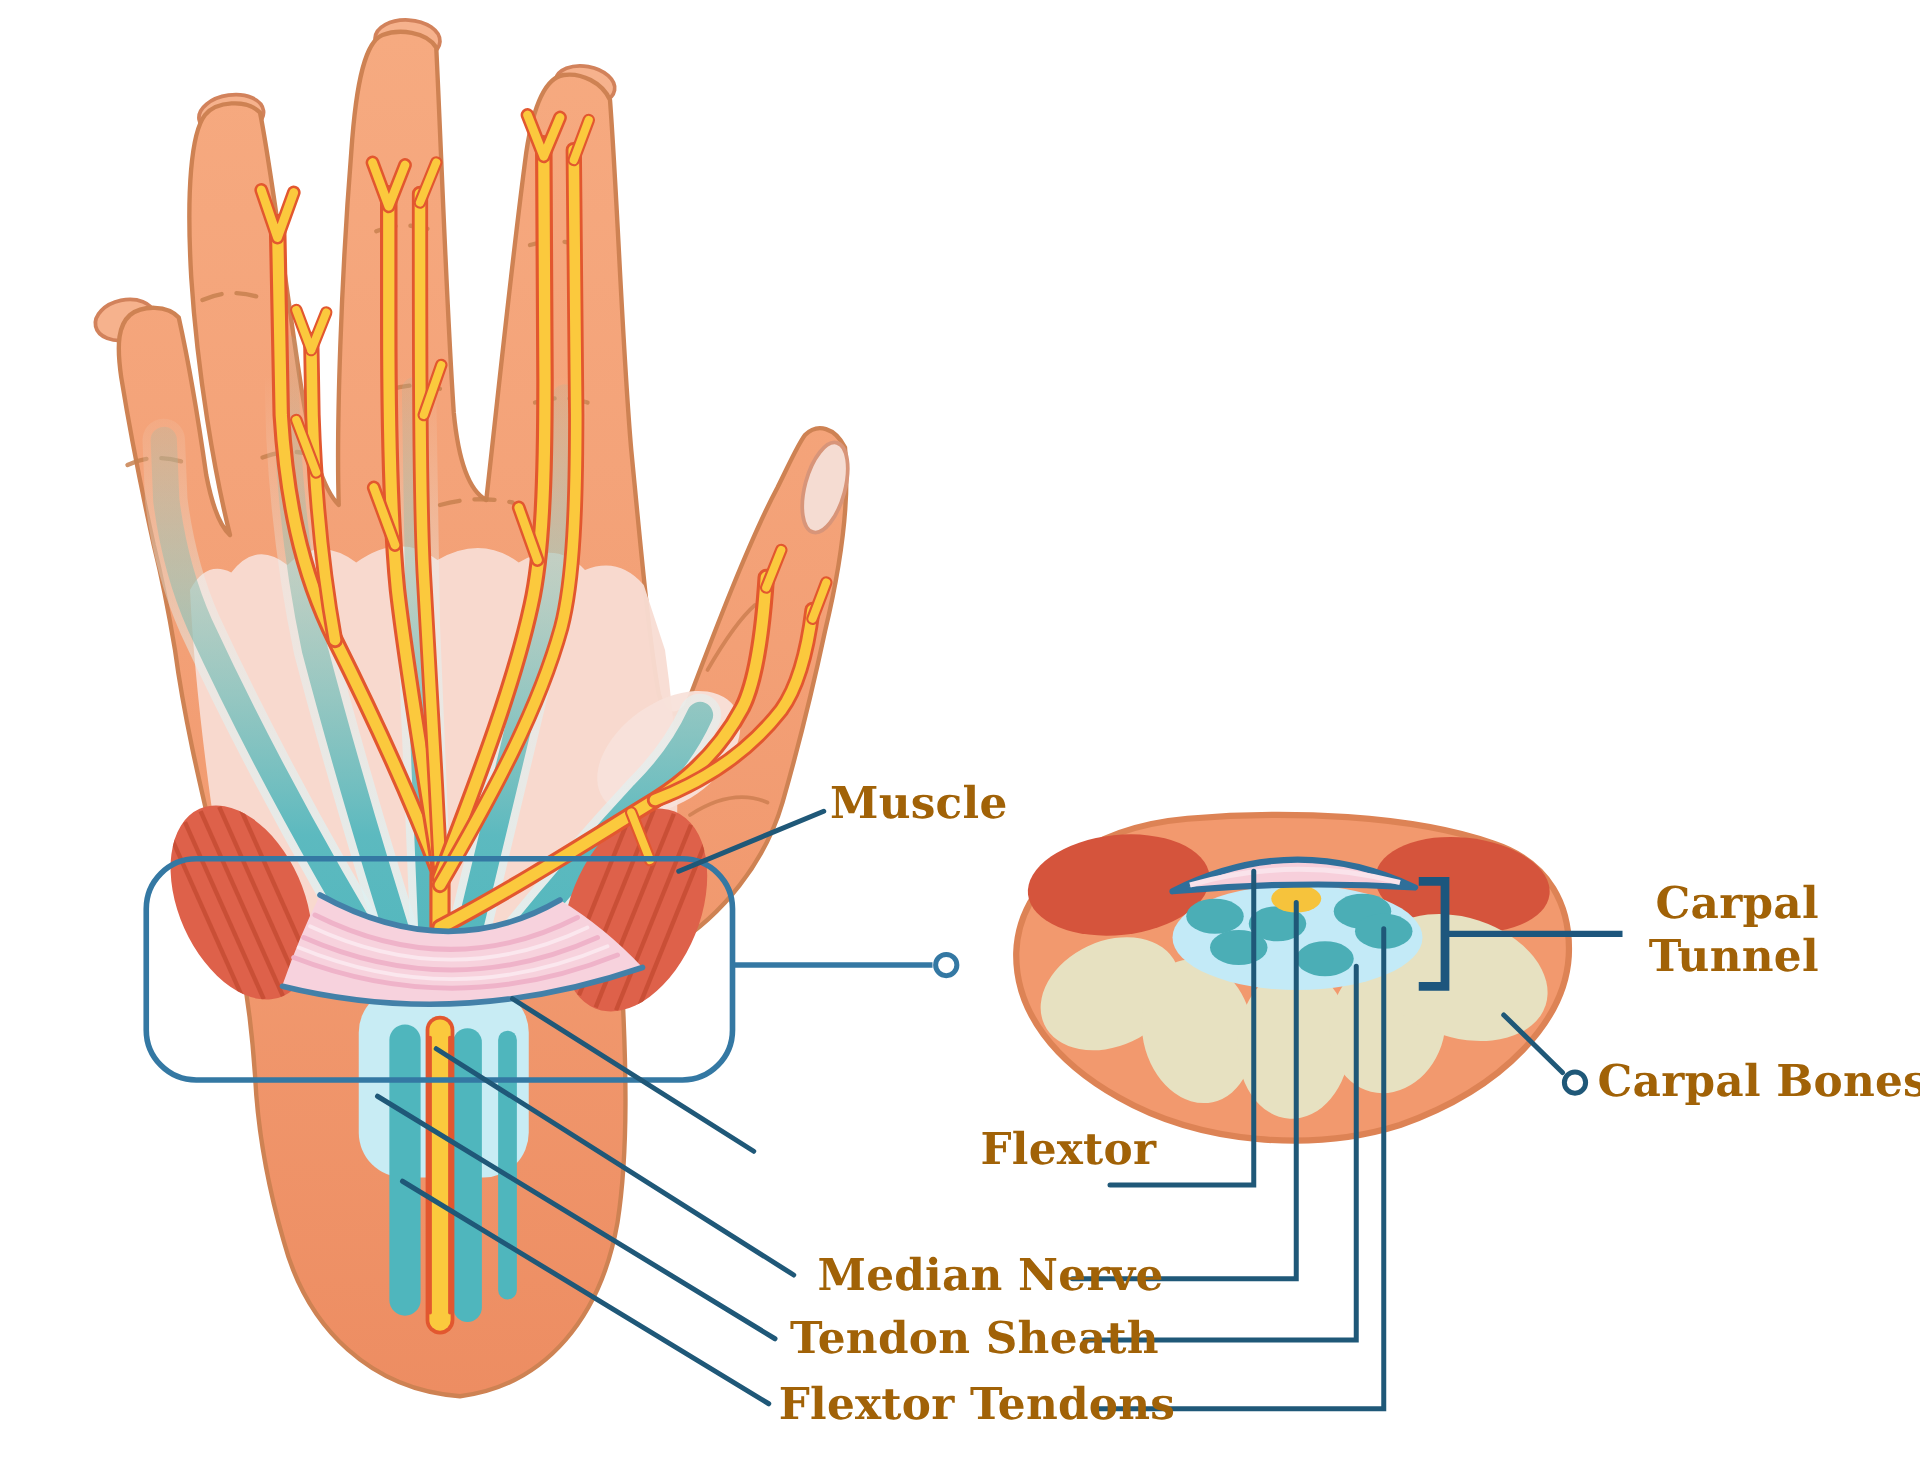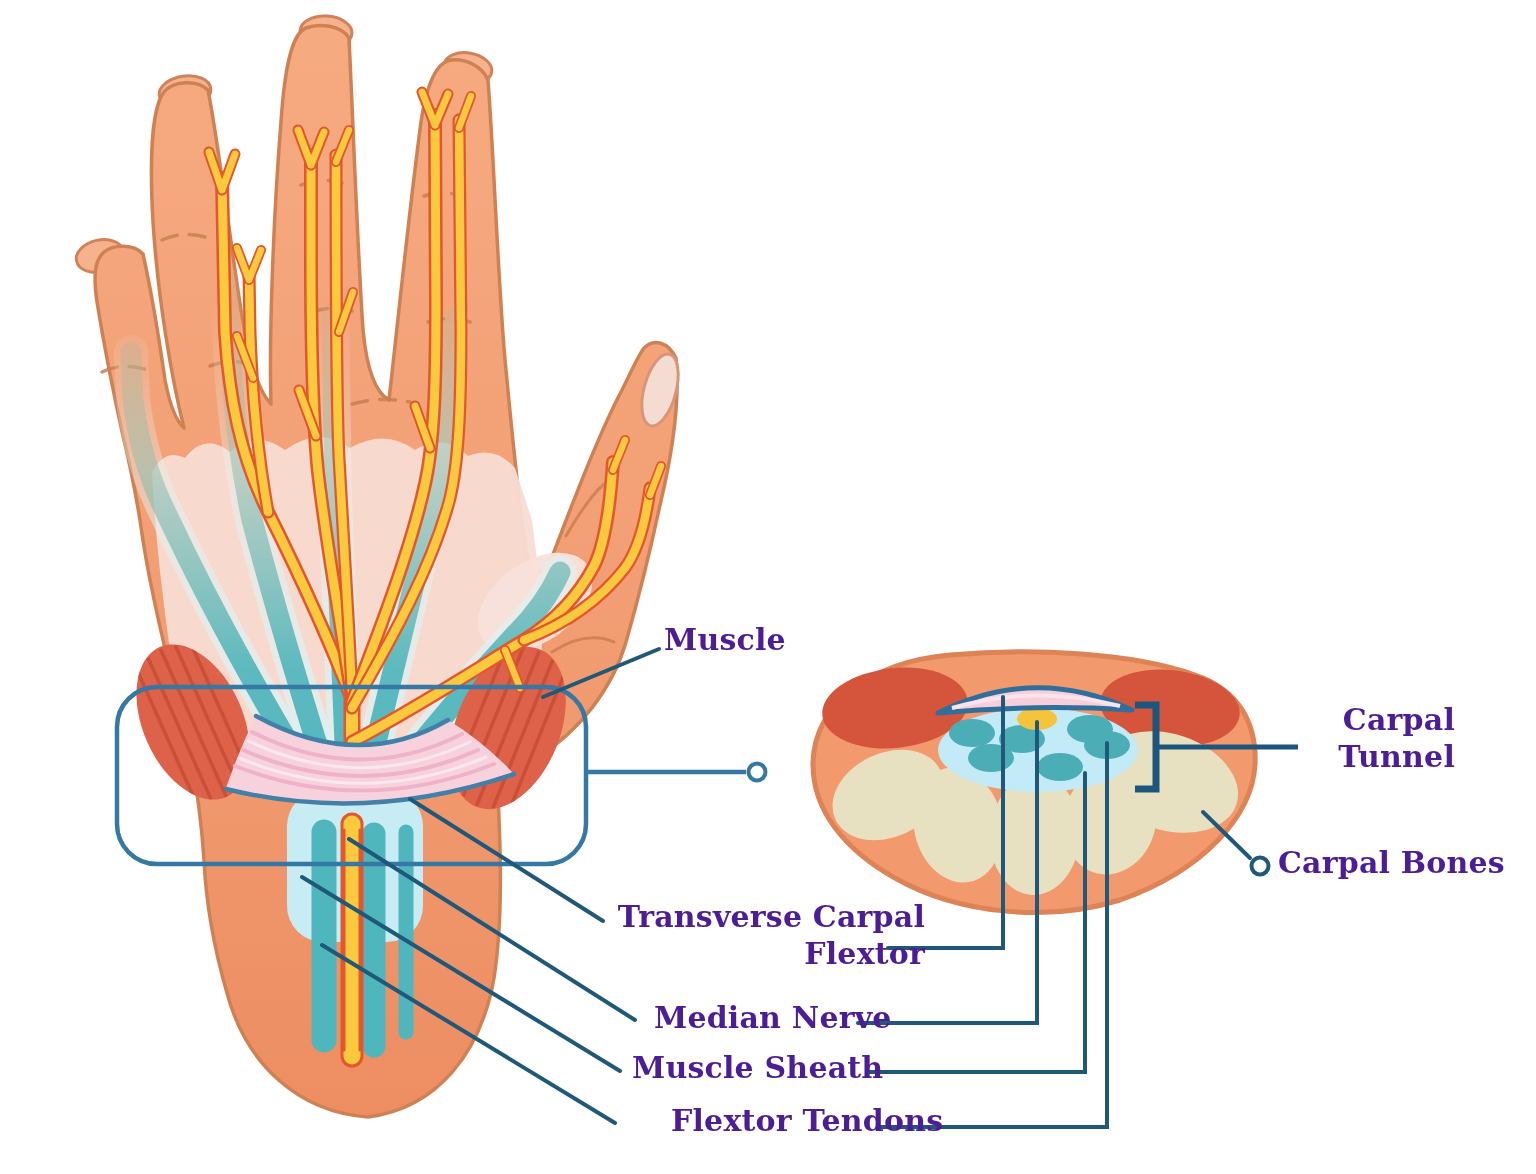--- a/index.html
+++ b/index.html
@@ -3,21 +3,21 @@
 <meta charset="utf-8">
 <style>
   html,body { margin:0; padding:0; background:#ffffff; }
   .stage {
     position:relative; width:1536px; height:1174px; background:#ffffff;
     overflow:hidden; font-family:"DejaVu Serif", serif;
   }
   .stage svg { position:absolute; left:0; top:0; }
   .lbl {
     position:absolute; font-family:"DejaVu Serif", serif; font-weight:700;
-    font-size:30px; line-height:1.22; color:#4c1d95; letter-spacing:.2px;
+    font-size:35px; line-height:1.22; color:#a16207; letter-spacing:.2px;
     white-space:nowrap;
   }
   .lbl.center { text-align:right; white-space:normal; }
 </style>
 </head>
 <body>
 
 <div class="stage">
 <svg width="1536" height="1174" viewBox="0 0 1536 1174">
   <defs>
@@ -245,33 +245,32 @@
     <line x1="1203" y1="812" x2="1250" y2="858"></line>
     <circle cx="1260" cy="866" r="8.5" fill="#FFFFFF" stroke="#1F5878" stroke-width="4"></circle>
   </g>
 </svg>
 
   <div class="lbl" style="left:664px; top:622px;">
     <span>Muscle</span>
   </div>
 
   <div class="lbl center" style="left:565px; top:899px; width:360px;">
-    <span style="display:block">Transverse Carpal</span>
     <span style="display:block">Flextor</span>
   </div>
 
   <div class="lbl" style="left:641px; top:1000px;margin-left:13px;">
     <span>Median Nerve</span>
   </div>
 
   <div class="lbl" style="left:632px; top:1050px;">
-    <span>Muscle Sheath</span>
-  </div>
-
-  <div class="lbl" style="left:623px; top:1103px;margin-left:48px;">
+    <span>Tendon Sheath</span>
+  </div>
+
+  <div class="lbl" style="left:623px; top:1103px;">
     <span>Flextor Tendons</span>
   </div>
 
   <div class="lbl center" style="left:1285px; top:702px; width:170px;">
     <span style="display:block">Carpal</span>
     <span style="display:block">Tunnel</span>
   </div>
 
   <div class="lbl" style="left:1278px; top:845px;">
     <span>Carpal Bones</span>

